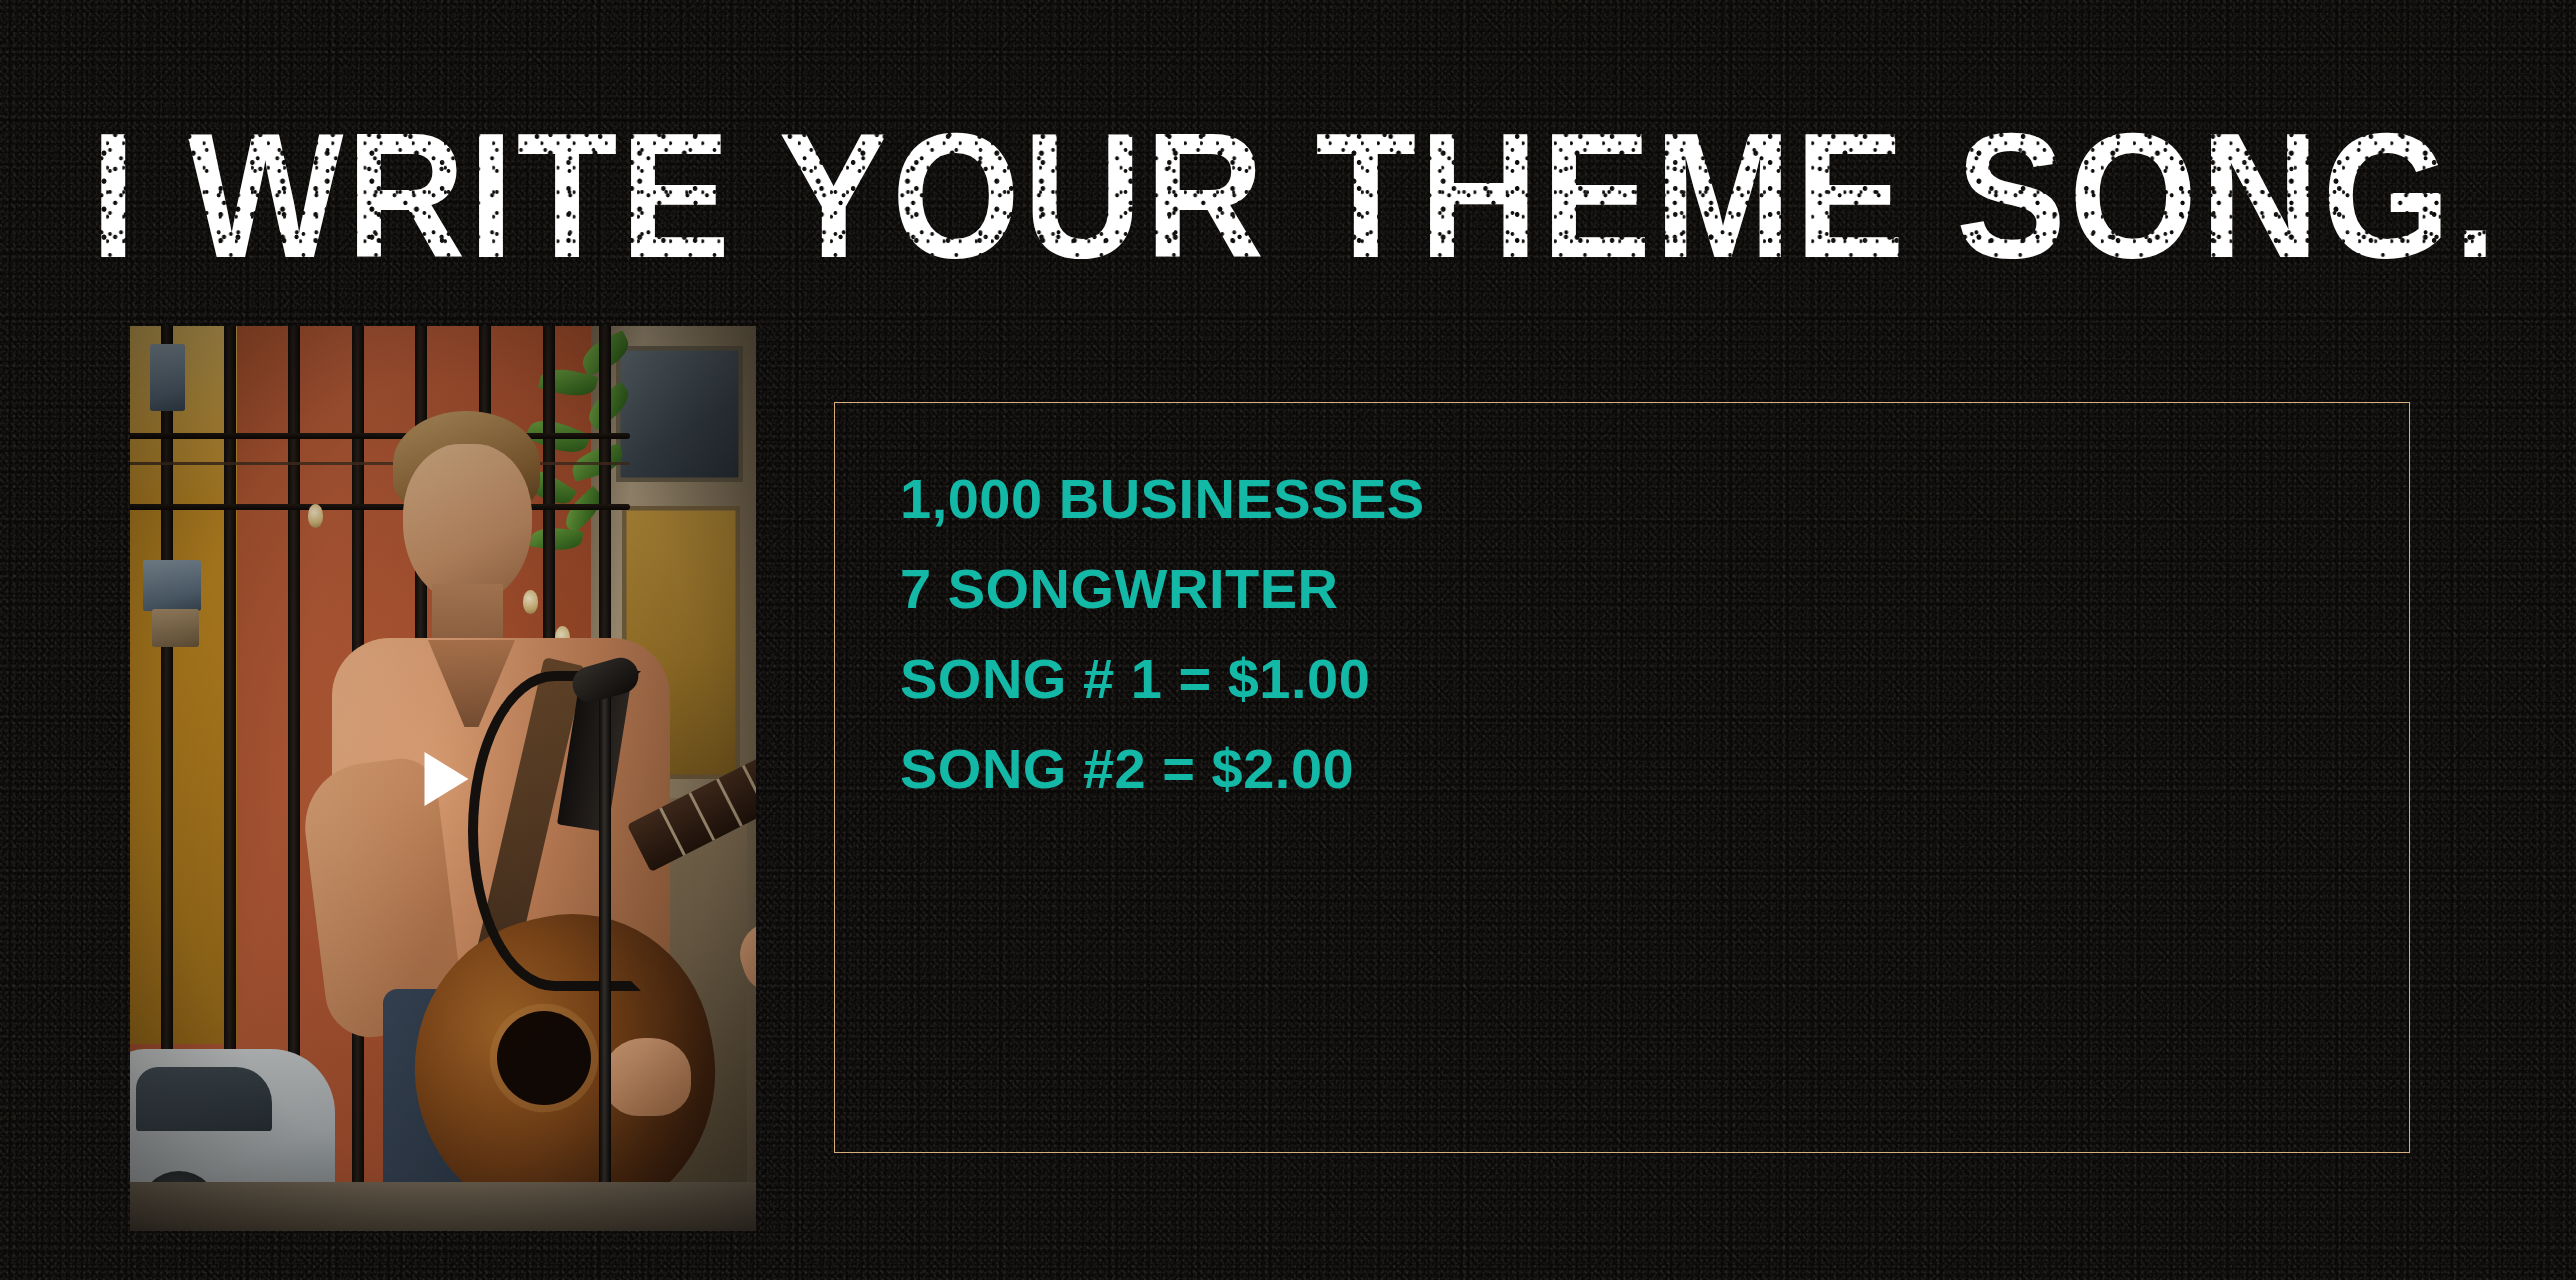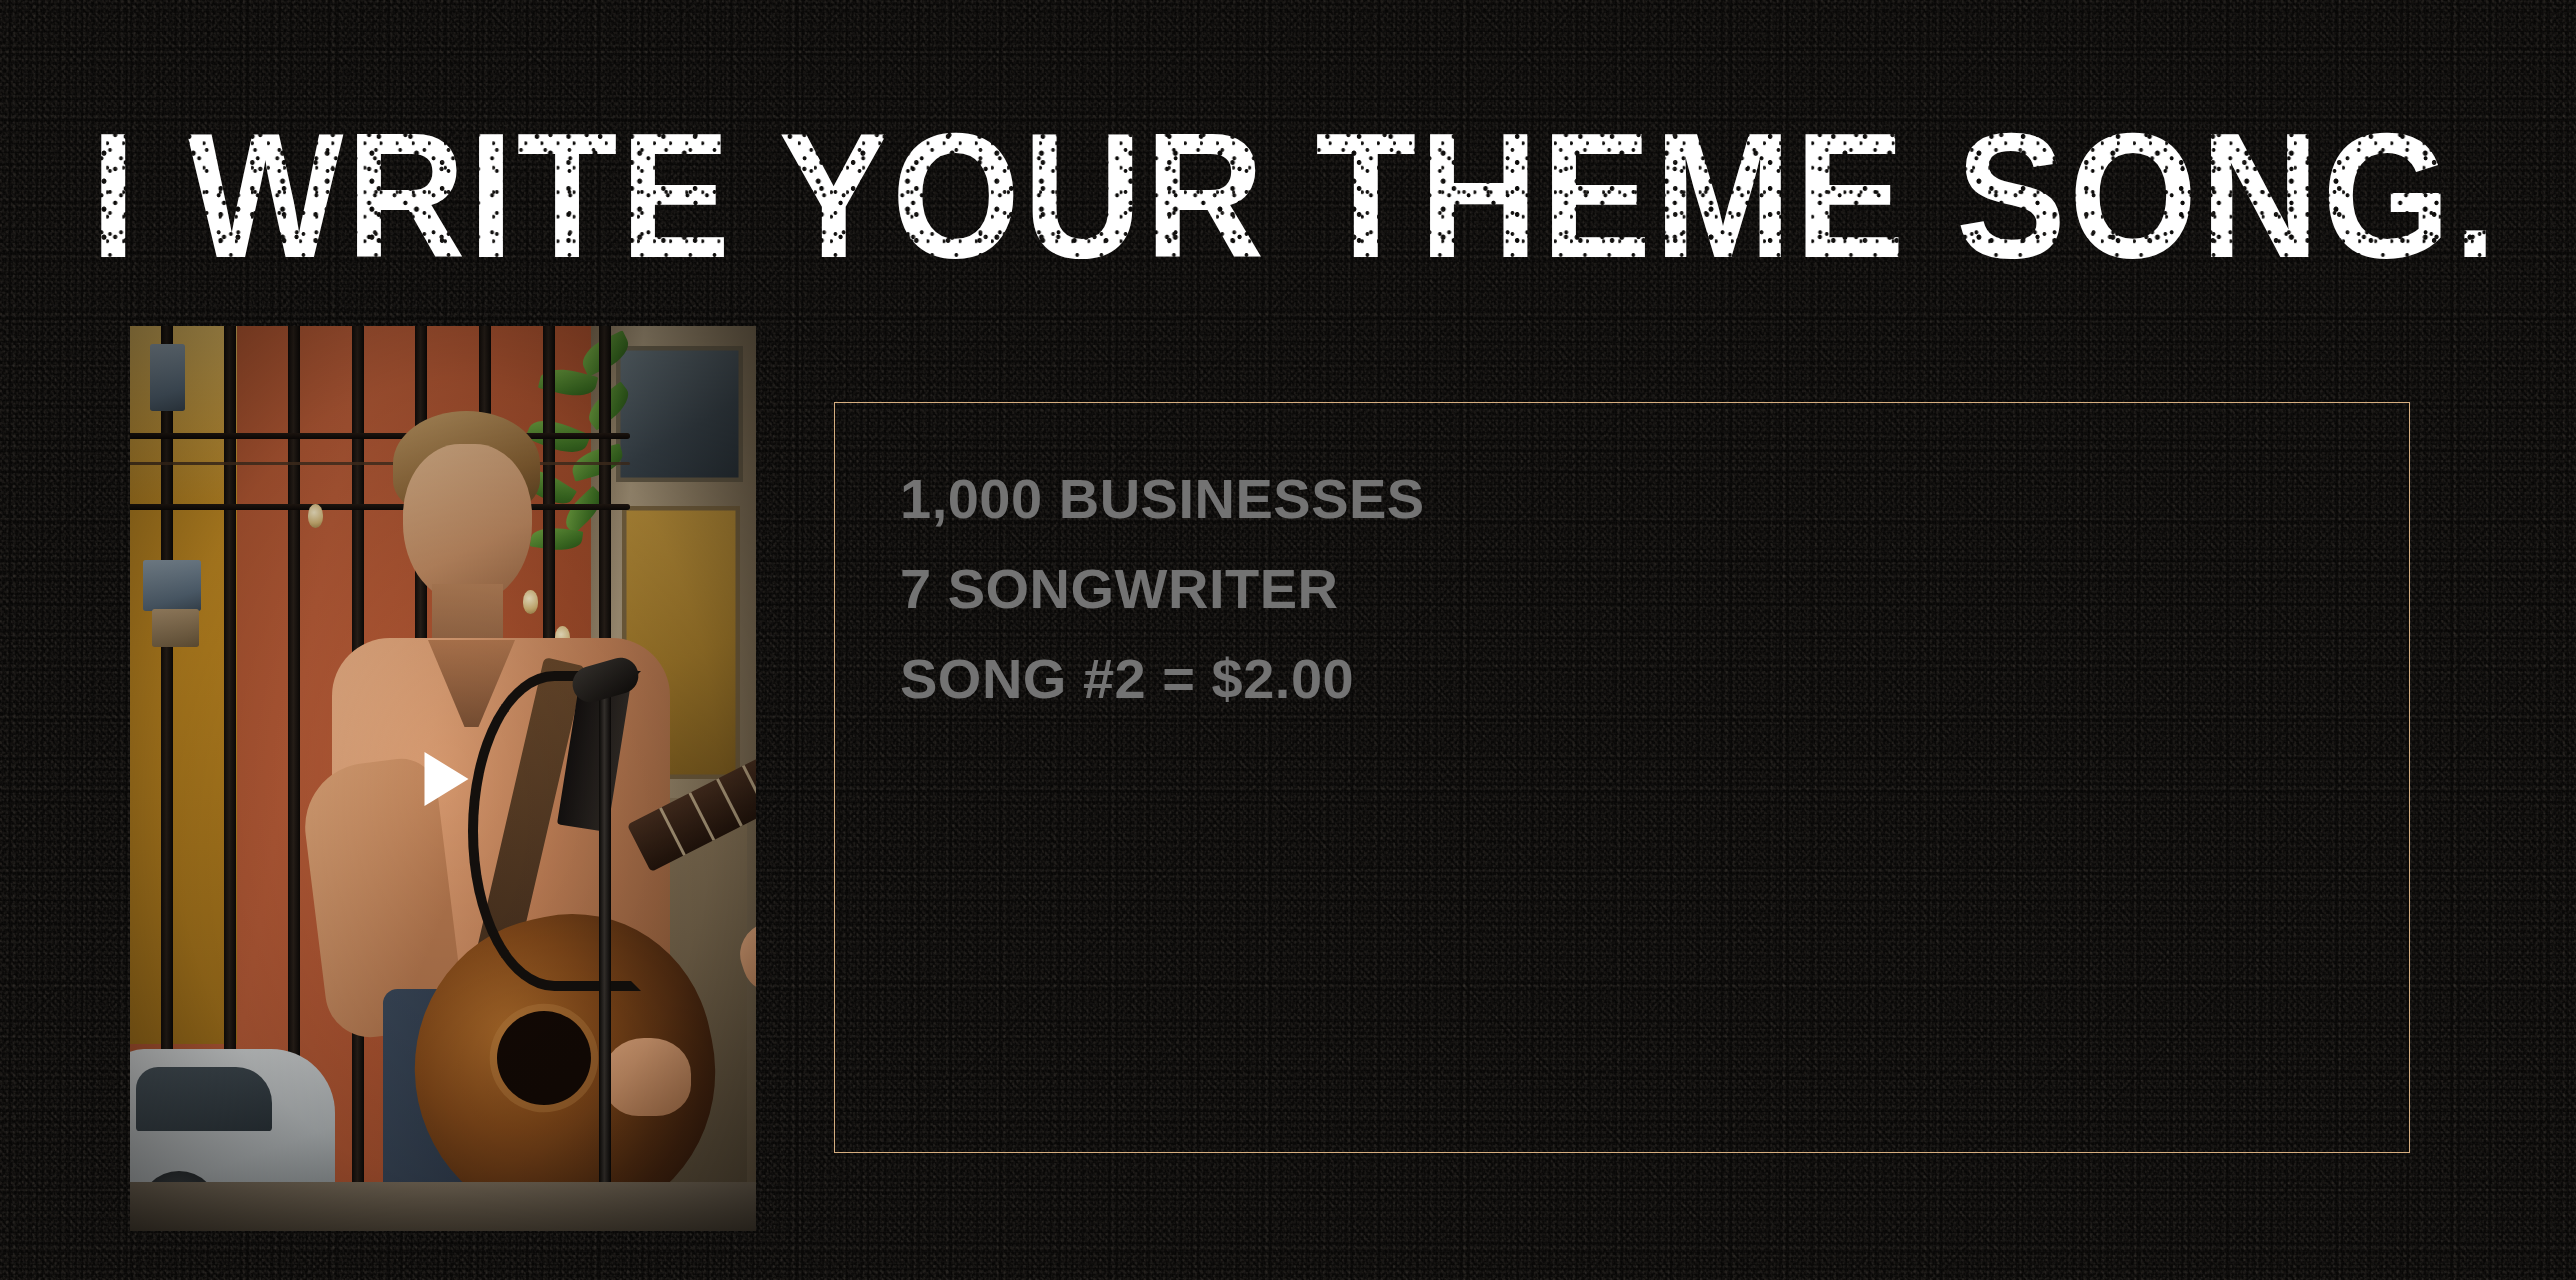--- a/index.html
+++ b/index.html
@@ -341,21 +341,21 @@
     border: 1.8px solid #d6ae80;
     box-sizing: border-box;
   }
   #info-list {
     position: absolute;
     left: 900px;
     top: 454px;
     width: 1454px;
   }
   .info-line {
-    color: #737373;
+    color: #14b8a6;
     font-family: "Liberation Sans", sans-serif;
     font-weight: 700;
     font-size: 56px;
     line-height: 90px;
     letter-spacing: 0.5px;
     white-space: nowrap;
   }
 </style>
 </head>
 <body>
@@ -447,17 +447,18 @@
     <div id="vid-vignette"></div>
 
     <div id="play-button" aria-label="Play"></div>
   </div>
 
   <div id="info-box"></div>
 
   <div id="info-list">
     <div class="info-line">1,000 BUSINESSES</div>
     <div class="info-line">7 SONGWRITER</div>
+    <div class="info-line">SONG # 1 = $1.00</div>
     <div class="info-line">SONG #2 = $2.00</div>
   </div>
 
 </div>
 
 
 </body></html>

